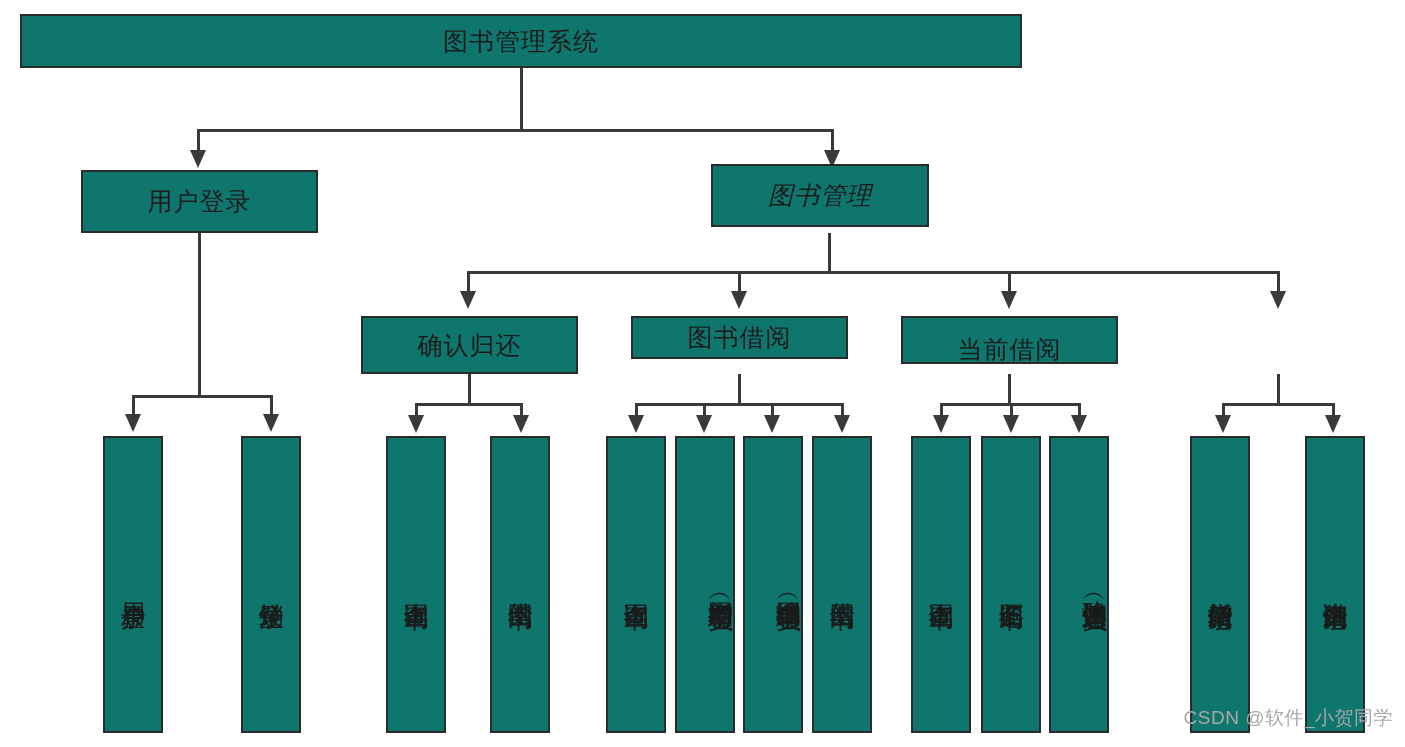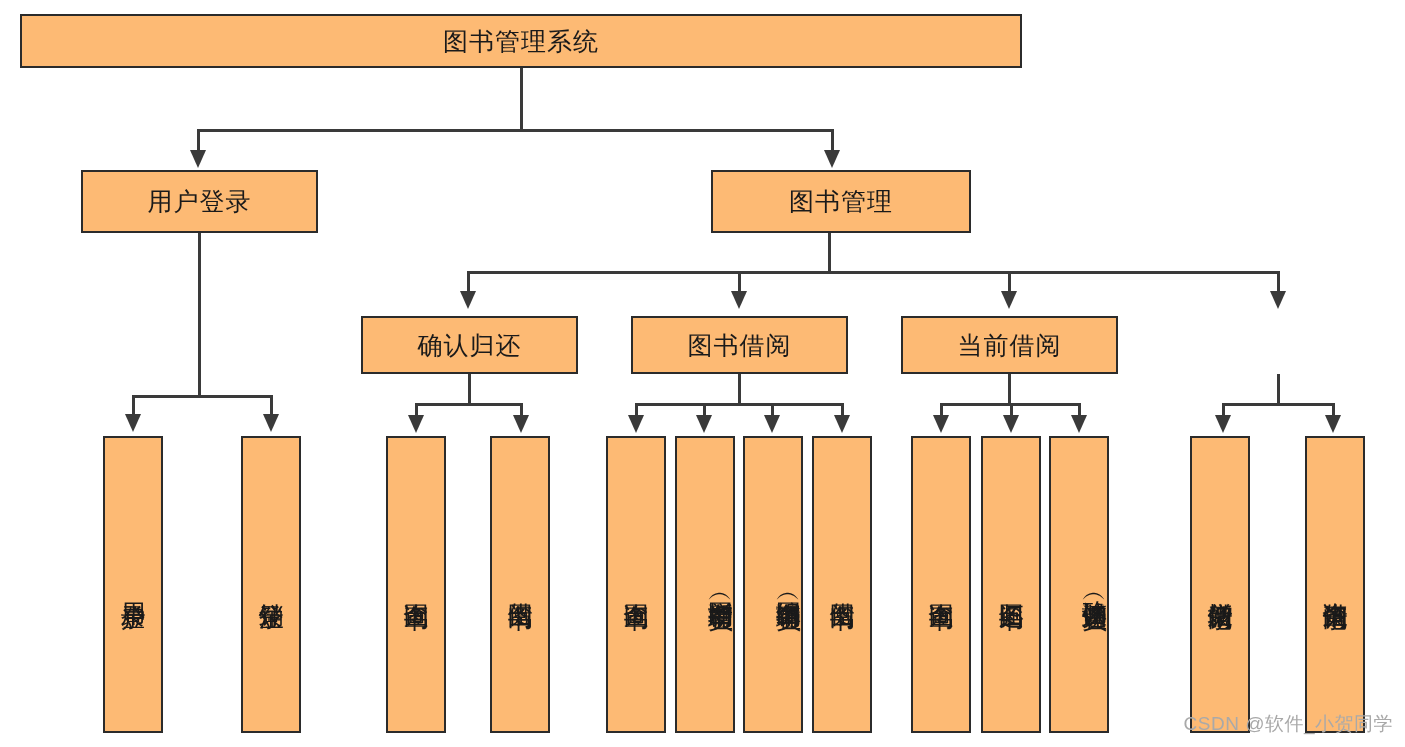--- a/index.html
+++ b/index.html
@@ -15,21 +15,21 @@
     width: 1405px;
     height: 747px;
     background: #ffffff;
     overflow: hidden;
   }
   
   .node {
     position: absolute;
     box-sizing: border-box;
     border: 2.5px solid #2b2b2b;
-    background: #fdba74;
+    background: #0f766e;
     display: flex;
     align-items: center;
     justify-content: center;
     color: #1a1a1a;
     z-index: 3;
   }
   .node.h {
     font-size: 25px;
     letter-spacing: 1px;
     line-height: 1;
@@ -70,21 +70,21 @@
     height: 0;
     border-left: 8px solid transparent;
     border-right: 8px solid transparent;
     border-top: 18px solid #3a3a3a;
     z-index: 2;
   }
   
   #watermark {
     position: absolute;
     right: 12px;
-    bottom: 10px;
+    bottom: 16px;
     font-size: 19px;
     color: #a9a9a9;
     white-space: nowrap;
     z-index: 5;
     letter-spacing: 0.5px;
   }
 </style>
 </head>
 <body>
 
@@ -100,21 +100,21 @@
 
   <div class="ln vln" style="left:197px; top:129px; height:24px;"></div>
   <div class="arrow" style="left:190px; top:150px;"></div>
   <div class="ln vln" style="left:831px; top:129px; height:24px;"></div>
   <div class="arrow" style="left:824px; top:150px;"></div>
 
   <div class="node h" style="left:81px; top:170px; width:237px; height:63px;">
     <span class="lbl">用户登录</span>
   </div>
 
-  <div class="node h" style="left:711px; top:170px; width:260px; height:63px;">
+  <div class="node h" style="left:711px; top:164px; width:218px; height:63px;font-style:italic;">
     <span class="lbl">图书管理</span>
   </div>
 
   <div class="ln vln" style="left:198px; top:233px; height:163px;"></div>
   <div class="ln hln" style="left:132px; top:395px; width:140px;"></div>
   <div class="ln vln" style="left:132px; top:395px; height:21px;"></div>
   <div class="arrow" style="left:125px; top:414px;"></div>
   <div class="ln vln" style="left:270px; top:395px; height:21px;"></div>
   <div class="arrow" style="left:263px; top:414px;"></div>
 
@@ -125,24 +125,24 @@
   <div class="ln vln" style="left:738px; top:271px; height:22px;"></div>
   <div class="arrow" style="left:731px; top:291px;"></div>
   <div class="ln vln" style="left:1008px; top:271px; height:22px;"></div>
   <div class="arrow" style="left:1001px; top:291px;"></div>
   <div class="ln vln" style="left:1277px; top:271px; height:22px;"></div>
   <div class="arrow" style="left:1270px; top:291px;"></div>
 
   <div class="node h" style="left:361px; top:316px; width:217px; height:58px;">
     <span class="lbl">确认归还</span>
   </div>
-  <div class="node h" style="left:631px; top:316px; width:217px; height:58px;">
+  <div class="node h" style="left:631px; top:316px; width:217px; height:43px;">
     <span class="lbl">图书借阅</span>
   </div>
-  <div class="node h" style="left:901px; top:316px; width:217px; height:58px;">
+  <div class="node h" style="left:901px; top:316px; width:217px; height:48px;align-items:flex-end;">
     <span class="lbl">当前借阅</span>
   </div>
 
   <div class="ln vln" style="left:468px; top:374px; height:30px;"></div>
   <div class="ln hln" style="left:415px; top:403px; width:107px;"></div>
   <div class="ln vln" style="left:415px; top:403px; height:14px;"></div>
   <div class="arrow" style="left:408px; top:415px;"></div>
   <div class="ln vln" style="left:520px; top:403px; height:14px;"></div>
   <div class="arrow" style="left:513px; top:415px;"></div>
 

